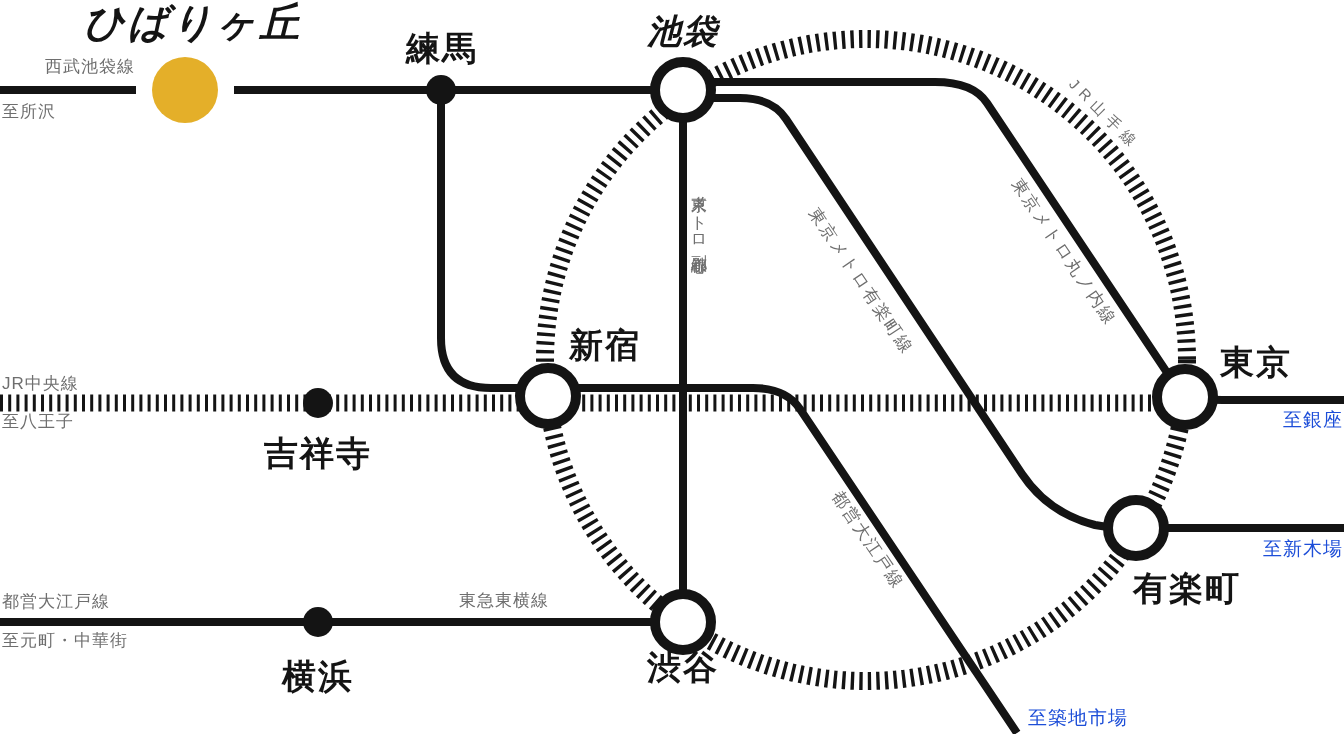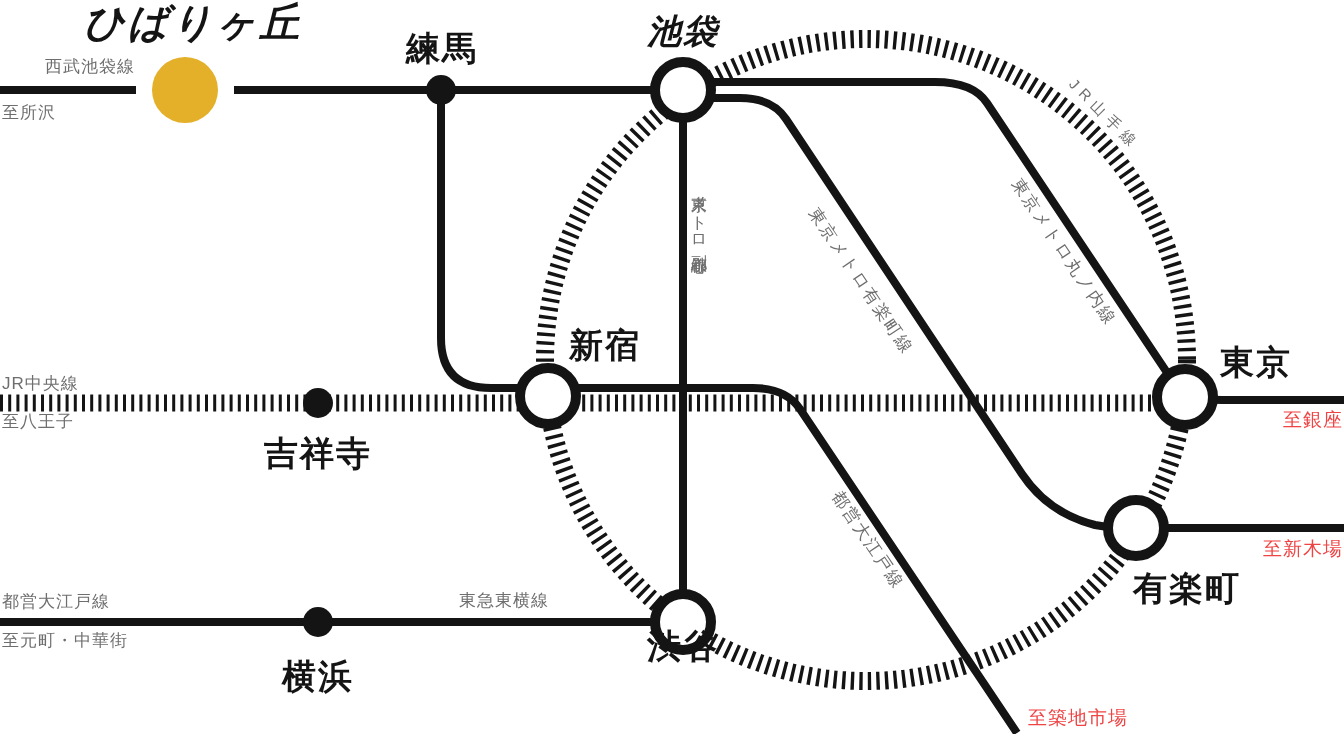--- a/index.html
+++ b/index.html
@@ -11,21 +11,21 @@
     font-family:"Liberation Sans","DejaVu Sans",sans-serif;
   }
   #map-svg{position:absolute;left:0;top:0;}
   .lbl{position:absolute;white-space:nowrap;line-height:1;}
   .st-label{
     color:#141414;font-weight:bold;font-size:34px;letter-spacing:2px;
     transform:translate(-50%,-50%);
   }
   .st-label.big{font-size:40px;letter-spacing:3px;font-style:italic;}
   .ln-label{color:#6E6E6E;font-size:17px;letter-spacing:1px;}
-  .dest-label{color:#ef4444;font-size:19px;letter-spacing:1px;}
+  .dest-label{color:#1d4ed8;font-size:19px;letter-spacing:1px;}
   .rot-label{
     color:#6E6E6E;font-size:17px;letter-spacing:2px;
     transform:translate(-50%,-50%) rotate(56deg);
   }
   .rot-label.yamanote{
     transform:translate(-50%,-50%) rotate(45deg);
     font-size:15px;letter-spacing:6px;
   }
   .vert-label{
     color:#6E6E6E;font-size:16px;letter-spacing:1px;
@@ -68,26 +68,26 @@
 
     <circle cx="185" cy="90" r="33" fill="#E4AF29"></circle>
   </svg>
 
   <div class="lbl st-label big" style="left:193px;top:22px;">ひばりヶ丘</div>
   <div class="lbl st-label" style="left:442px;top:48px;">練馬</div>
   <div class="lbl st-label" style="left:683px;top:31px;font-style:italic;">池袋</div>
   <div class="lbl st-label" style="left:318px;top:453px;">吉祥寺</div>
   <div class="lbl st-label" style="left:605px;top:348px;font-family:Liberation Mono, monospace;">新宿</div>
   <div class="lbl st-label" style="left:318px;top:676px;">横浜</div>
-  <div class="lbl st-label" style="left:683px;top:646px;">渋谷</div>
+  <div class="lbl st-label" style="left:683px;top:667px;">渋谷</div>
   <div class="lbl st-label" style="left:1256px;top:362px;text-align:right;">東京</div>
   <div class="lbl st-label" style="left:1187px;top:588px;">有楽町</div>
 
   <div class="lbl ln-label" style="left:2px;top:58px;margin-left:43px;">西武池袋線</div>
-  <div class="lbl ln-label" style="left:2px;top:104px;">至所沢</div>
+  <div class="lbl ln-label" style="left:2px;top:104px;font-family:Liberation Mono, monospace;">至所沢</div>
 
   <div class="lbl ln-label" style="left:2px;top:375px;">JR中央線</div>
   <div class="lbl ln-label" style="left:2px;top:413px;">至八王子</div>
 
   <div class="lbl ln-label" style="left:2px;top:593px;">都営大江戸線</div>
   <div class="lbl ln-label" style="left:2px;top:632px;">至元町・中華街</div>
 
   <div class="lbl ln-label" style="left:459px;top:592px;">東急東横線</div>
 
   <div class="lbl dest-label right-edge" style="top:410px;">至銀座</div>

